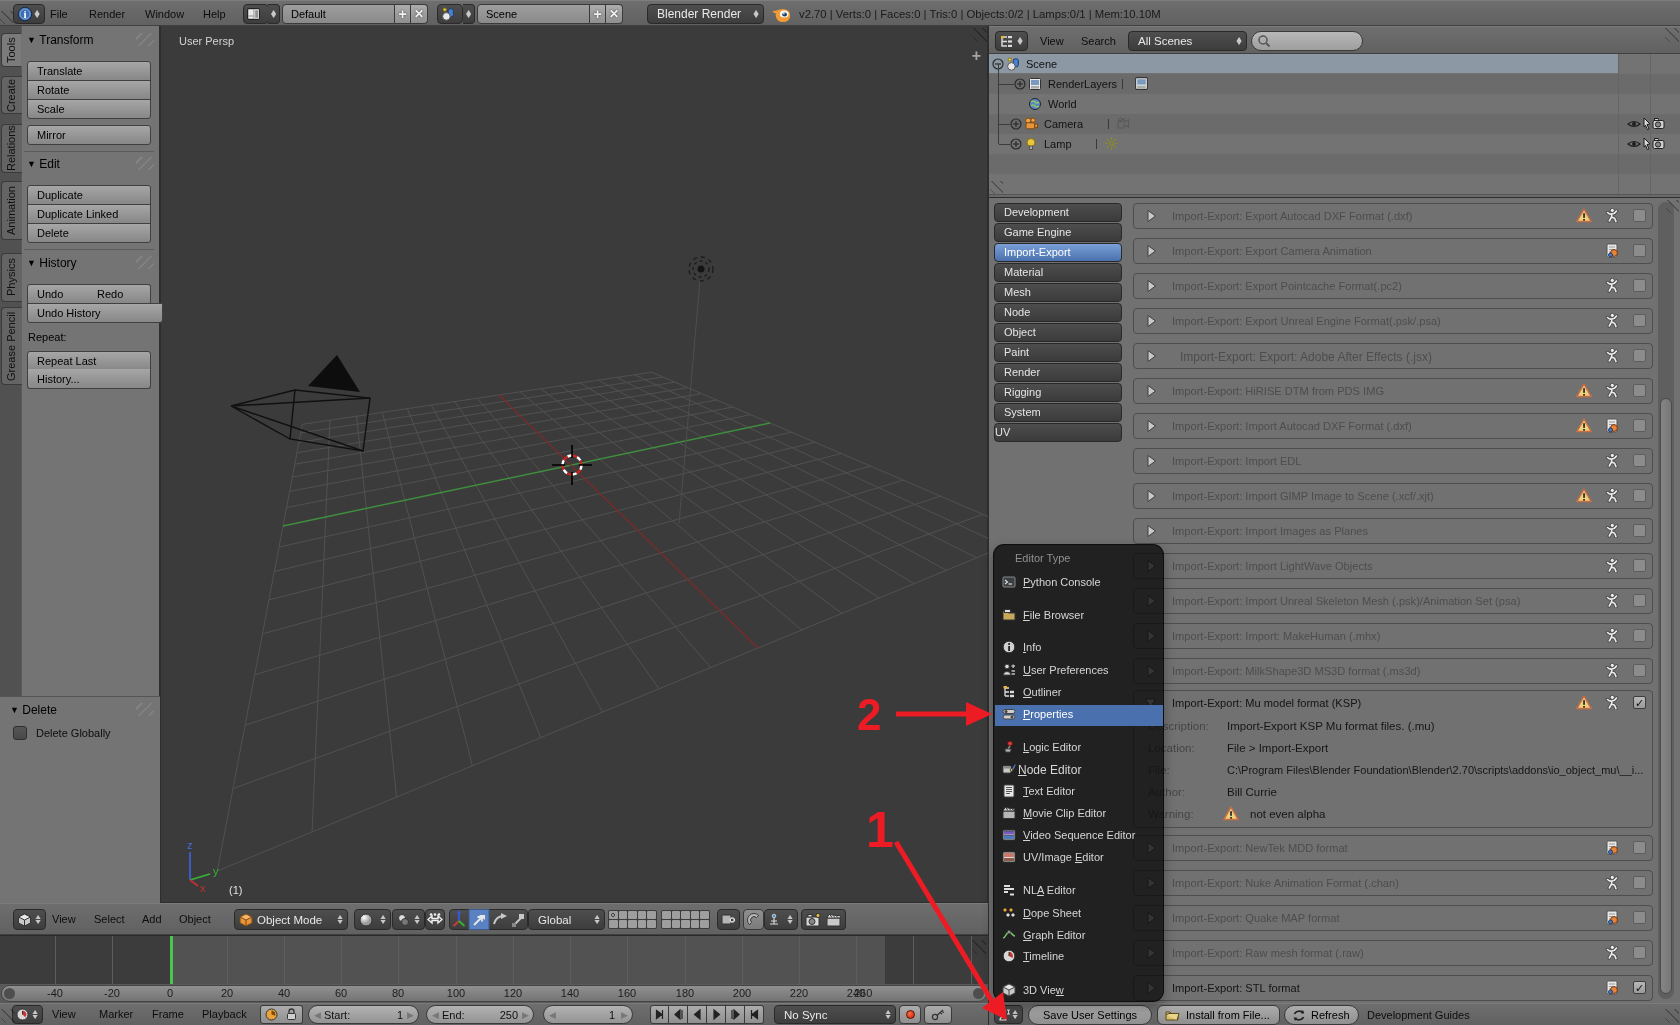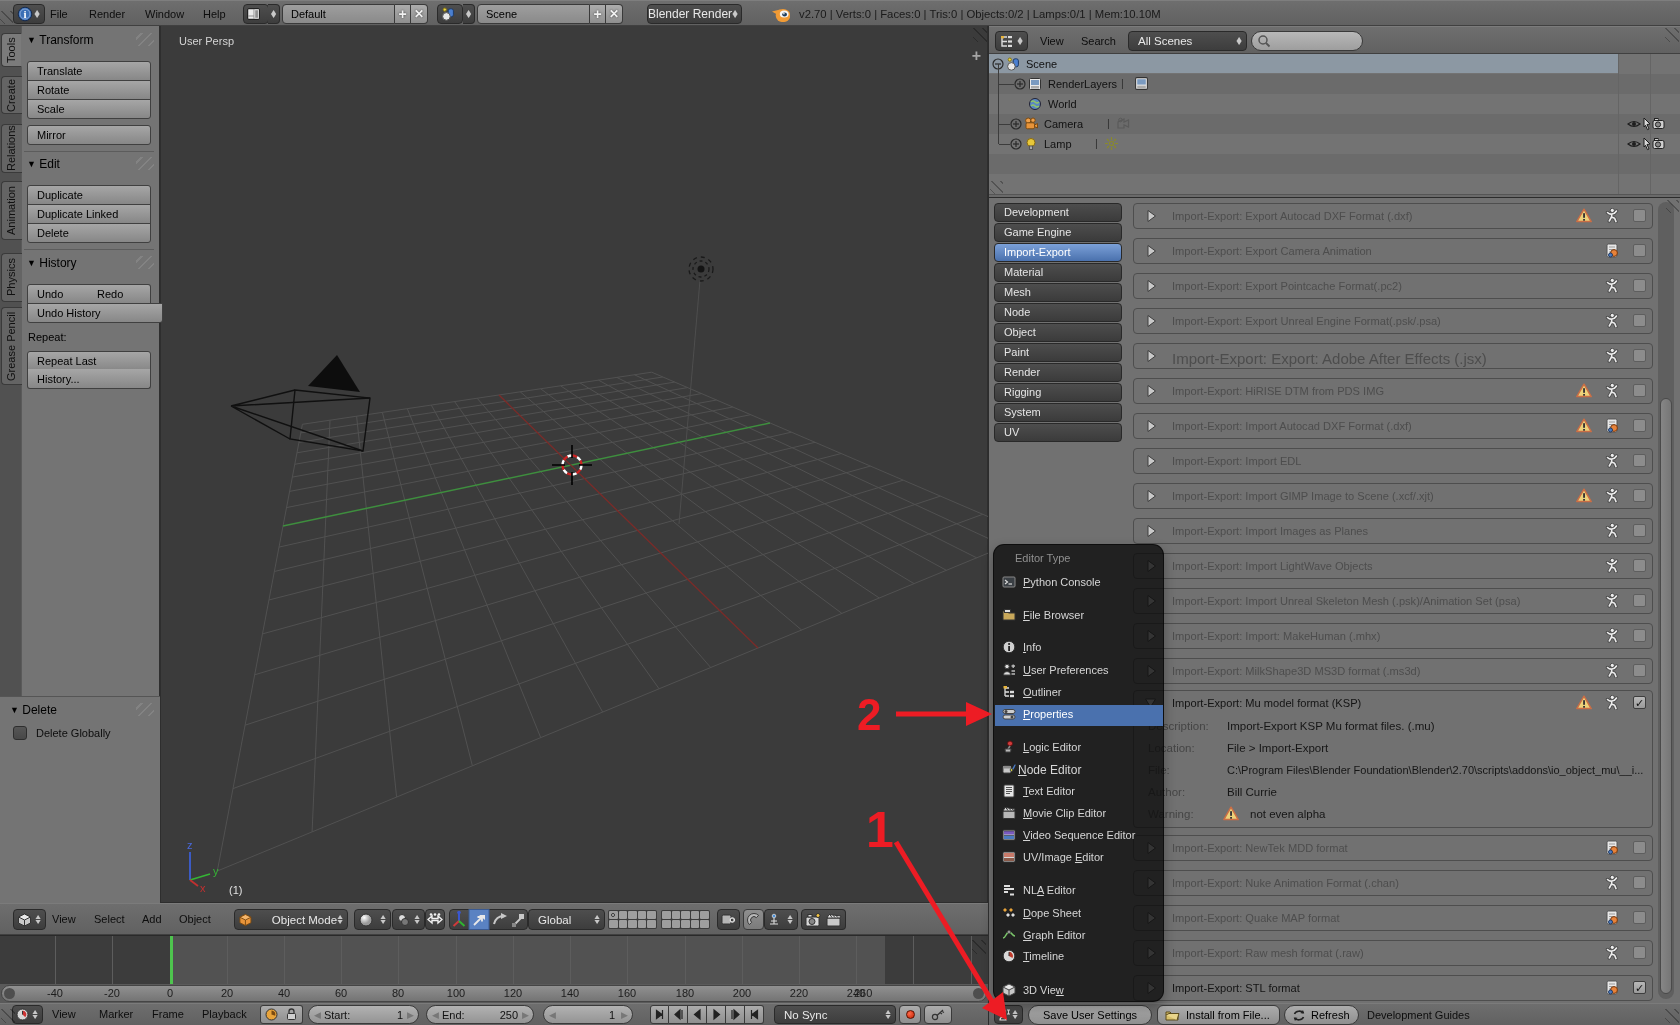--- a/index.html
+++ b/index.html
@@ -56,21 +56,21 @@
         <circle cx="5.4" cy="9.4" r="3.8" fill="#e8e8e8" stroke="#555"></circle>
         <circle cx="3.8" cy="2.6" r="1.6" fill="#e8d44a" stroke="#887710"></circle>
       </svg>
     </div>
 <div class="dbtn" style="left:463px;top:3px;width:12px;height:20px;border-radius:0 4px 4px 0;border-left:0">
       <span class="ud" style="padding-right:0;margin:auto">▲<br>▼</span>
     </div>
 <div class="btn" style="left:477px;top:3px;width:113px;height:20px;background:linear-gradient(#9e9e9e,#8a8a8a);padding-left:8px;border-radius:4px 0 0 4px">Scene</div>
 <div class="btn" style="left:590px;top:3px;width:16px;height:20px;border-radius:0;border-left:0;justify-content:center;font-size:14px;font-weight:bold;color:#f2f2f2;text-shadow:0 0 2px #333">+</div>
 <div class="btn" style="left:606px;top:3px;width:17px;height:20px;border-radius:0 4px 4px 0;border-left:0;justify-content:center;font-size:12px;font-weight:bold;color:#f2f2f2;text-shadow:0 0 2px #333">✕</div>
-<div class="dbtn" style="left:647px;top:3px;width:95px;height:20px;font-size:12px">Blender Render<span class="ud">▲<br>▼</span></div>
+<div class="dbtn" style="left:647px;top:3px;width:117px;height:20px;padding-left:9px;font-size:12px">Blender Render<span class="ud">▲<br>▼</span></div>
 <svg class="abs" style="left:771px;top:5px" width="19" height="16" viewBox="0 0 19 16">
       <path d="M1 5.5 L9 3.5 L12 6 L6 8.5 Z" fill="#f19b35"></path>
       <ellipse cx="12" cy="9.5" rx="7.3" ry="6.6" fill="#f19b35"></ellipse>
       <ellipse cx="13.2" cy="8" rx="4.4" ry="3.6" fill="#f6f6f6"></ellipse>
       <ellipse cx="13.6" cy="8.4" rx="2.4" ry="2" fill="#1e3d5c"></ellipse>
       <ellipse cx="12.9" cy="7.7" rx="0.9" ry="0.7" fill="#eee"></ellipse>
     </svg>
 <div class="mtxt" style="left:799px;top:8px;color:#1a1a1a;font-size:11.3px">v2.70 | Verts:0 | Faces:0 | Tris:0 | Objects:0/2 | Lamps:0/1 | Mem:10.10M</div>
 </div>
 <div class="abs" style="left:160px;top:26px;width:828px;height:877px;background:#3b3b3b;border:1px solid #2e2e2e;border-top:0">
@@ -191,21 +191,21 @@
 <div class="mtxt" style="left:52px;top:10px">View</div>
 <div class="mtxt" style="left:94px;top:10px">Select</div>
 <div class="mtxt" style="left:142px;top:10px">Add</div>
 <div class="mtxt" style="left:179px;top:10px">Object</div>
 <div class="dbtn" style="left:234px;top:5px;width:114px;height:21px;padding-left:4px">
       <svg width="14" height="14" viewBox="0 0 14 14">
         <path d="M7 1 L13 4 L13 10 L7 13 L1 10 L1 4 Z" fill="#e8943a" stroke="#7a4a12"></path>
         <path d="M7 1 L13 4 L7 7 L1 4 Z" fill="#f5b56a" stroke="#7a4a12"></path>
         <path d="M7 7 L7 13" stroke="#7a4a12"></path>
       </svg>
-      <span style="padding-left:20px">Object Mode</span>
+      <span style="padding-left:4px">Object Mode</span>
       <span class="ud">▲<br>▼</span>
     </div>
 <div class="dbtn" style="left:354px;top:5px;width:37px;height:21px;padding-left:4px">
       <svg width="14" height="14" viewBox="0 0 14 14">
         <defs>
           <radialGradient id="sph" cx="0.35" cy="0.3">
             <stop offset="0" stop-color="#fff"></stop>
             <stop offset="1" stop-color="#9a9a9a"></stop>
           </radialGradient>
         </defs>
@@ -551,21 +551,21 @@
 <div class="abs" style="left:6px;top:25px;width:128px;height:19px;background:linear-gradient(#4d4d4d,#3b3b3b);border:1px solid #292929;border-radius:4px;color:#e5e5e5;font-size:11px;line-height:17px;padding-left:9px">Game Engine</div>
 <div class="abs" style="left:6px;top:45px;width:128px;height:19px;background:linear-gradient(#7ba0d8,#4a71ad);border:1px solid #292929;border-radius:4px;color:#fff;font-size:11px;line-height:17px;padding-left:9px">Import-Export</div>
 <div class="abs" style="left:6px;top:65px;width:128px;height:19px;background:linear-gradient(#4d4d4d,#3b3b3b);border:1px solid #292929;border-radius:4px;color:#e5e5e5;font-size:11px;line-height:17px;padding-left:9px">Material</div>
 <div class="abs" style="left:6px;top:85px;width:128px;height:19px;background:linear-gradient(#4d4d4d,#3b3b3b);border:1px solid #292929;border-radius:4px;color:#e5e5e5;font-size:11px;line-height:17px;padding-left:9px">Mesh</div>
 <div class="abs" style="left:6px;top:105px;width:128px;height:19px;background:linear-gradient(#4d4d4d,#3b3b3b);border:1px solid #292929;border-radius:4px;color:#e5e5e5;font-size:11px;line-height:17px;padding-left:9px">Node</div>
 <div class="abs" style="left:6px;top:125px;width:128px;height:19px;background:linear-gradient(#4d4d4d,#3b3b3b);border:1px solid #292929;border-radius:4px;color:#e5e5e5;font-size:11px;line-height:17px;padding-left:9px">Object</div>
 <div class="abs" style="left:6px;top:145px;width:128px;height:19px;background:linear-gradient(#4d4d4d,#3b3b3b);border:1px solid #292929;border-radius:4px;color:#e5e5e5;font-size:11px;line-height:17px;padding-left:9px">Paint</div>
 <div class="abs" style="left:6px;top:165px;width:128px;height:19px;background:linear-gradient(#4d4d4d,#3b3b3b);border:1px solid #292929;border-radius:4px;color:#e5e5e5;font-size:11px;line-height:17px;padding-left:9px">Render</div>
 <div class="abs" style="left:6px;top:185px;width:128px;height:19px;background:linear-gradient(#4d4d4d,#3b3b3b);border:1px solid #292929;border-radius:4px;color:#e5e5e5;font-size:11px;line-height:17px;padding-left:9px">Rigging</div>
 <div class="abs" style="left:6px;top:205px;width:128px;height:19px;background:linear-gradient(#4d4d4d,#3b3b3b);border:1px solid #292929;border-radius:4px;color:#e5e5e5;font-size:11px;line-height:17px;padding-left:9px">System</div>
-<div class="abs" style="left:6px;top:225px;width:128px;height:19px;background:linear-gradient(#4d4d4d,#3b3b3b);border:1px solid #292929;border-radius:4px;color:#e5e5e5;font-size:11px;line-height:17px;padding-left:9px">UV</div>
+<div class="abs" style="left:6px;top:225px;width:128px;height:19px;background:linear-gradient(#4d4d4d,#3b3b3b);border:1px solid #292929;border-radius:4px;color:#e5e5e5;font-size:11px;line-height:17px;">UV</div>
 <div class="abs" style="left:145px;top:5px;width:520px;height:26px;border:1px solid #4e4e4e;border-radius:4px;background:#717171"></div>
 <svg class="abs" style="left:158px;top:11px" width="11" height="14" viewBox="0 0 11 14">
         <path d="M2 1.5 L9.5 7 L2 12.5 Z" fill="#c9c9c9" stroke="#3e3e3e"></path>
       </svg>
 <div class="abs" style="left:184px;top:12px;font-size:11.1px;color:#4d4d4d">Import-Export: Export Autocad DXF Format (.dxf)</div>
 <svg class="abs" style="left:588px;top:10px" width="16" height="15" viewBox="0 0 16 15">
         <path d="M8 1.2 L15.2 13.6 H0.8 Z" fill="#ecd27a" stroke="#cb6e45" stroke-width="1.5" stroke-linejoin="round"></path>
         <rect x="7.2" y="5.2" width="1.7" height="4.6" fill="#23232d"></rect>
         <rect x="7.2" y="11" width="1.7" height="1.7" fill="#23232d"></rect>
       </svg>
@@ -618,21 +618,21 @@
         <g fill="none" stroke="#ececec" stroke-width="1.6" stroke-linecap="round" stroke-linejoin="round">
           <path d="M2.5 4.5 C4 6 6 6.2 7 6 C8.5 5.8 10.5 4.6 11.5 3 M6.9 6 L6.5 9 M6.5 9 L4.3 13 M6.5 9 L9.6 10.3 L11 13.6"></path>
         </g>
         <circle cx="7.3" cy="2.4" r="2.1" fill="#ececec" stroke="#4a4a4a" stroke-width="1"></circle>
       </svg>
       <div class="abs" style="left:645px;top:116px;width:13px;height:13px;background:#8c8c8c;border:1px solid #5e5e5e;border-radius:2px"></div>
 <div class="abs" style="left:145px;top:145px;width:520px;height:26px;border:1px solid #4e4e4e;border-radius:4px;background:#717171"></div>
 <svg class="abs" style="left:158px;top:151px" width="11" height="14" viewBox="0 0 11 14">
         <path d="M2 1.5 L9.5 7 L2 12.5 Z" fill="#c9c9c9" stroke="#3e3e3e"></path>
       </svg>
-<div class="abs" style="left:184px;top:152px;font-size:15px;color:#4d4d4d">Import-Export: Export: Adobe After Effects (.jsx)</div>
+<div class="abs" style="left:192px;top:152px;font-size:12px;color:#4d4d4d">Import-Export: Export: Adobe After Effects (.jsx)</div>
 <svg class="abs" style="left:617px;top:150px" width="14" height="15" viewBox="0 0 14 15">
         <g fill="none" stroke="#4a4a4a" stroke-width="3.4" stroke-linecap="round" stroke-linejoin="round">
           <path d="M2.5 4.5 C4 6 6 6.2 7 6 C8.5 5.8 10.5 4.6 11.5 3 M6.9 6 L6.5 9 M6.5 9 L4.3 13 M6.5 9 L9.6 10.3 L11 13.6"></path>
         </g>
         <g fill="none" stroke="#ececec" stroke-width="1.6" stroke-linecap="round" stroke-linejoin="round">
           <path d="M2.5 4.5 C4 6 6 6.2 7 6 C8.5 5.8 10.5 4.6 11.5 3 M6.9 6 L6.5 9 M6.5 9 L4.3 13 M6.5 9 L9.6 10.3 L11 13.6"></path>
         </g>
         <circle cx="7.3" cy="2.4" r="2.1" fill="#ececec" stroke="#4a4a4a" stroke-width="1"></circle>
       </svg>
       <div class="abs" style="left:645px;top:151px;width:13px;height:13px;background:#8c8c8c;border:1px solid #5e5e5e;border-radius:2px"></div>

